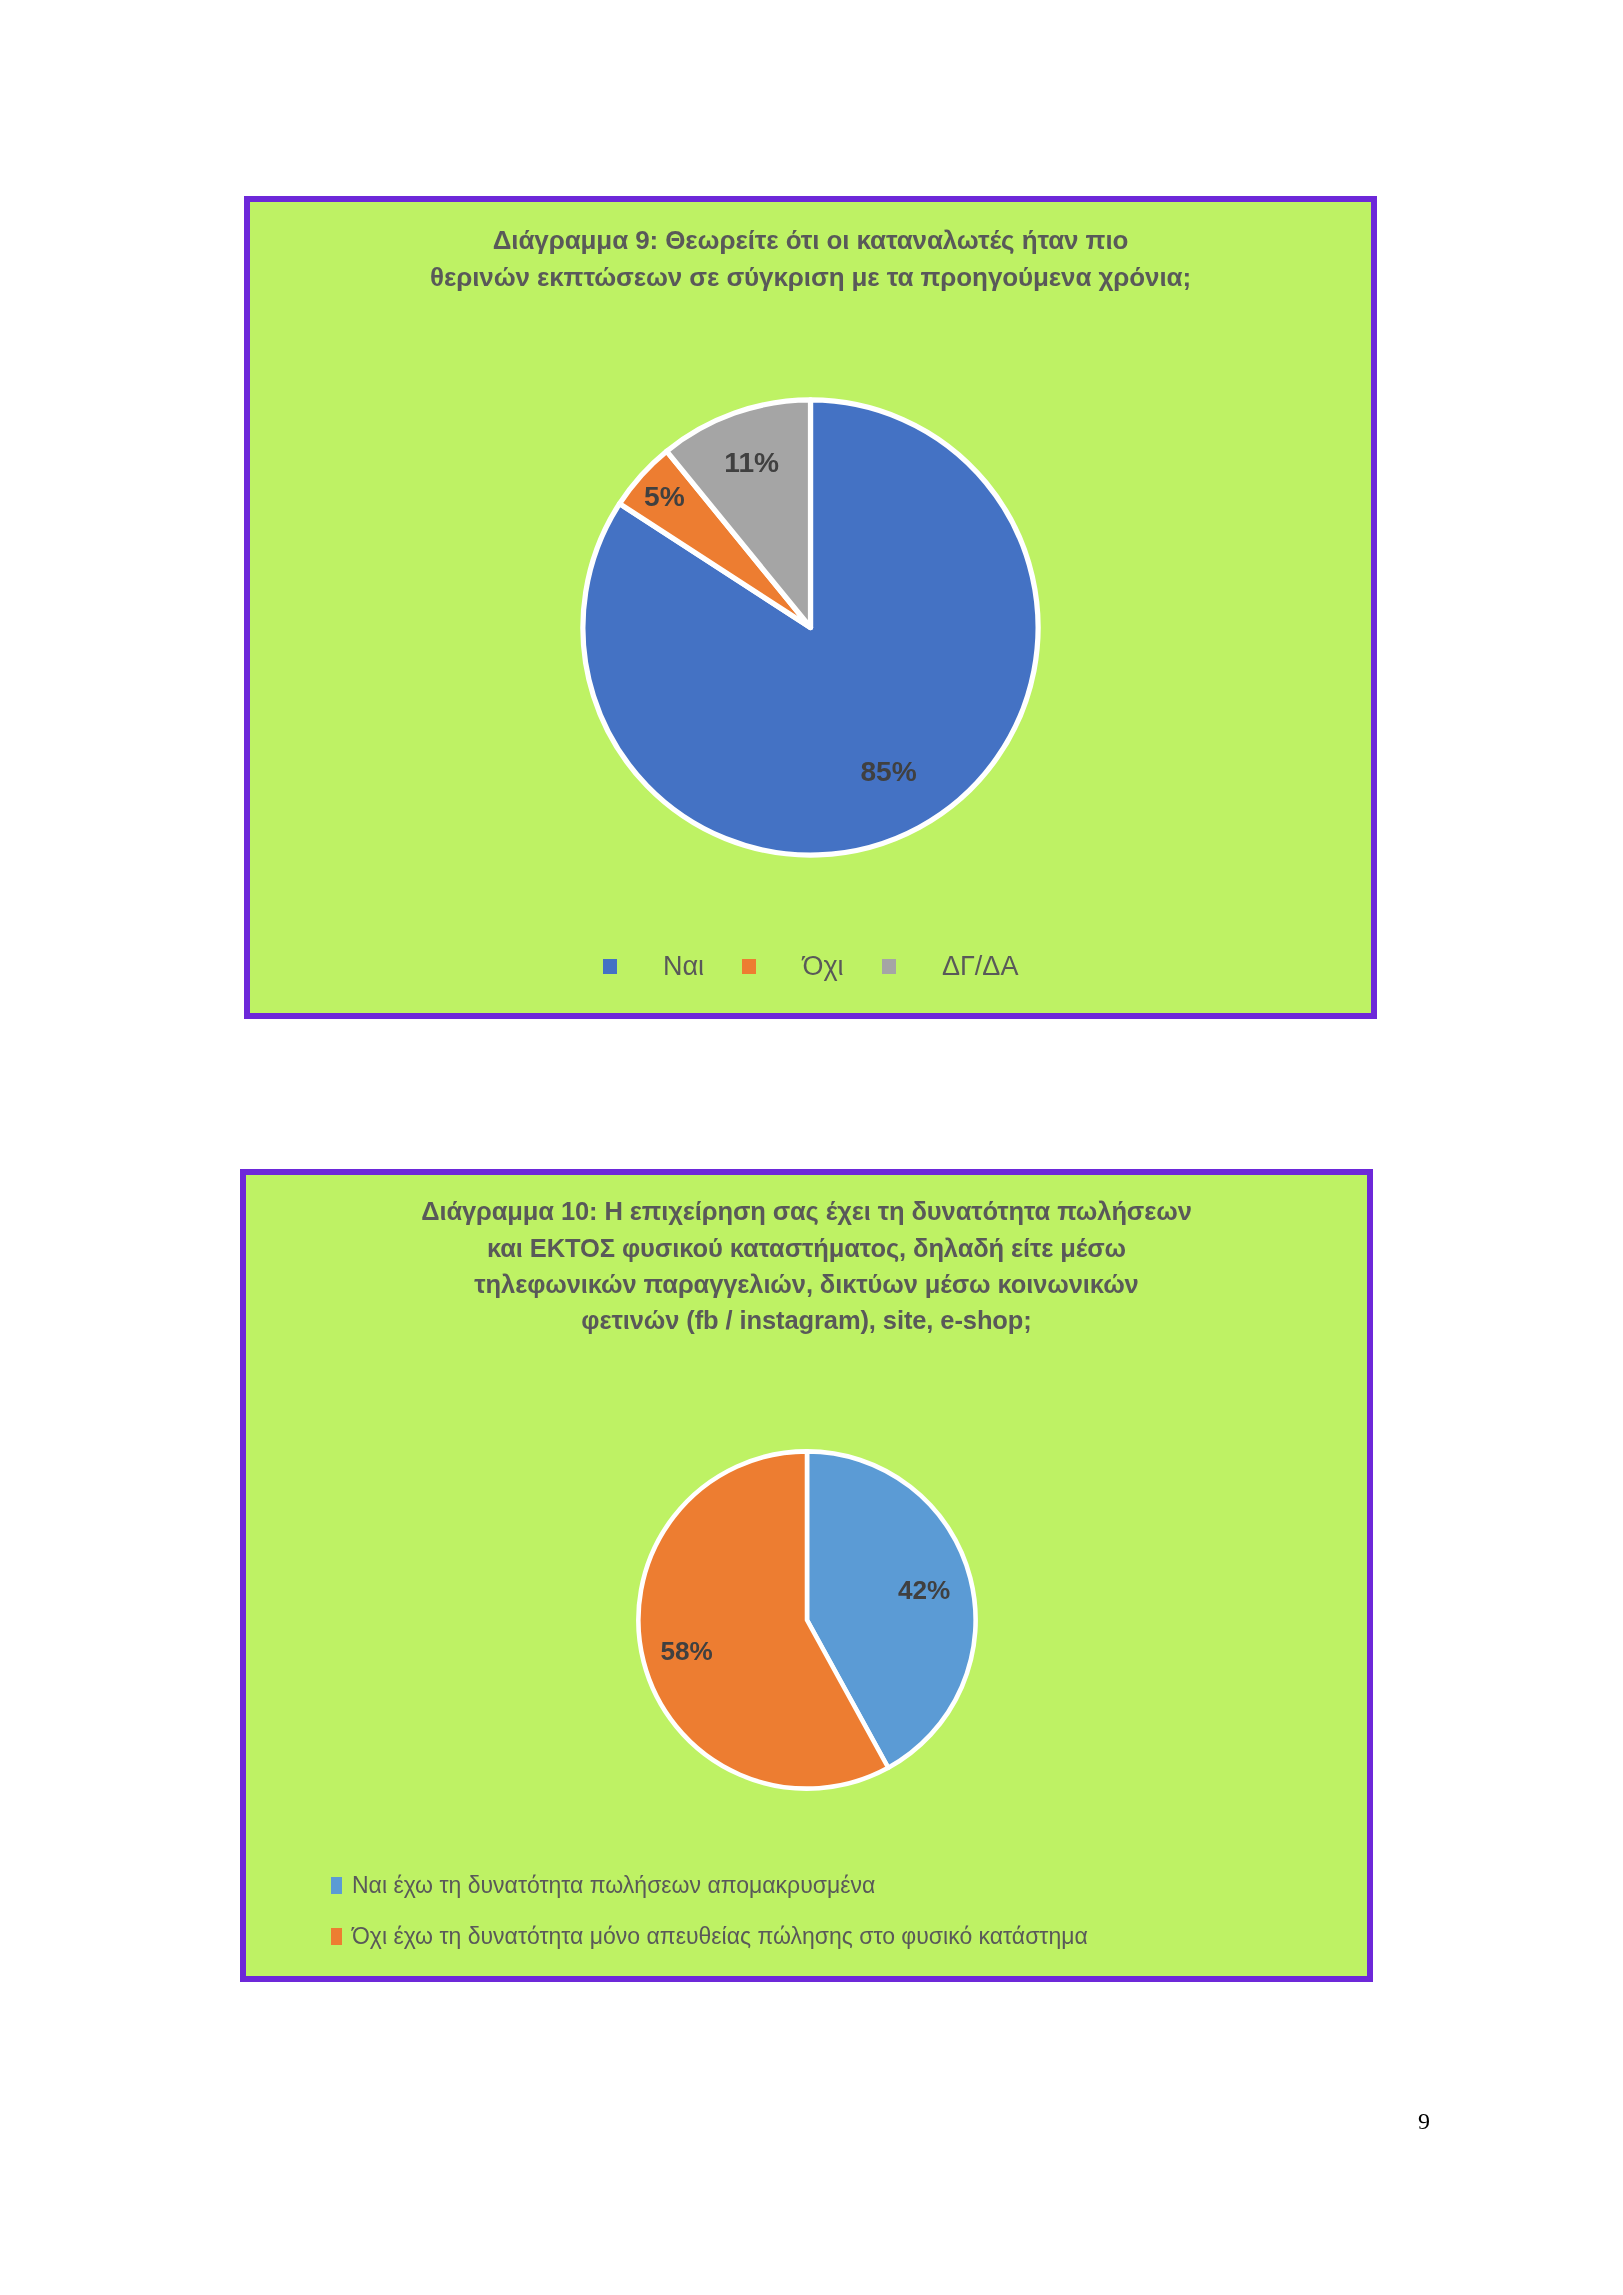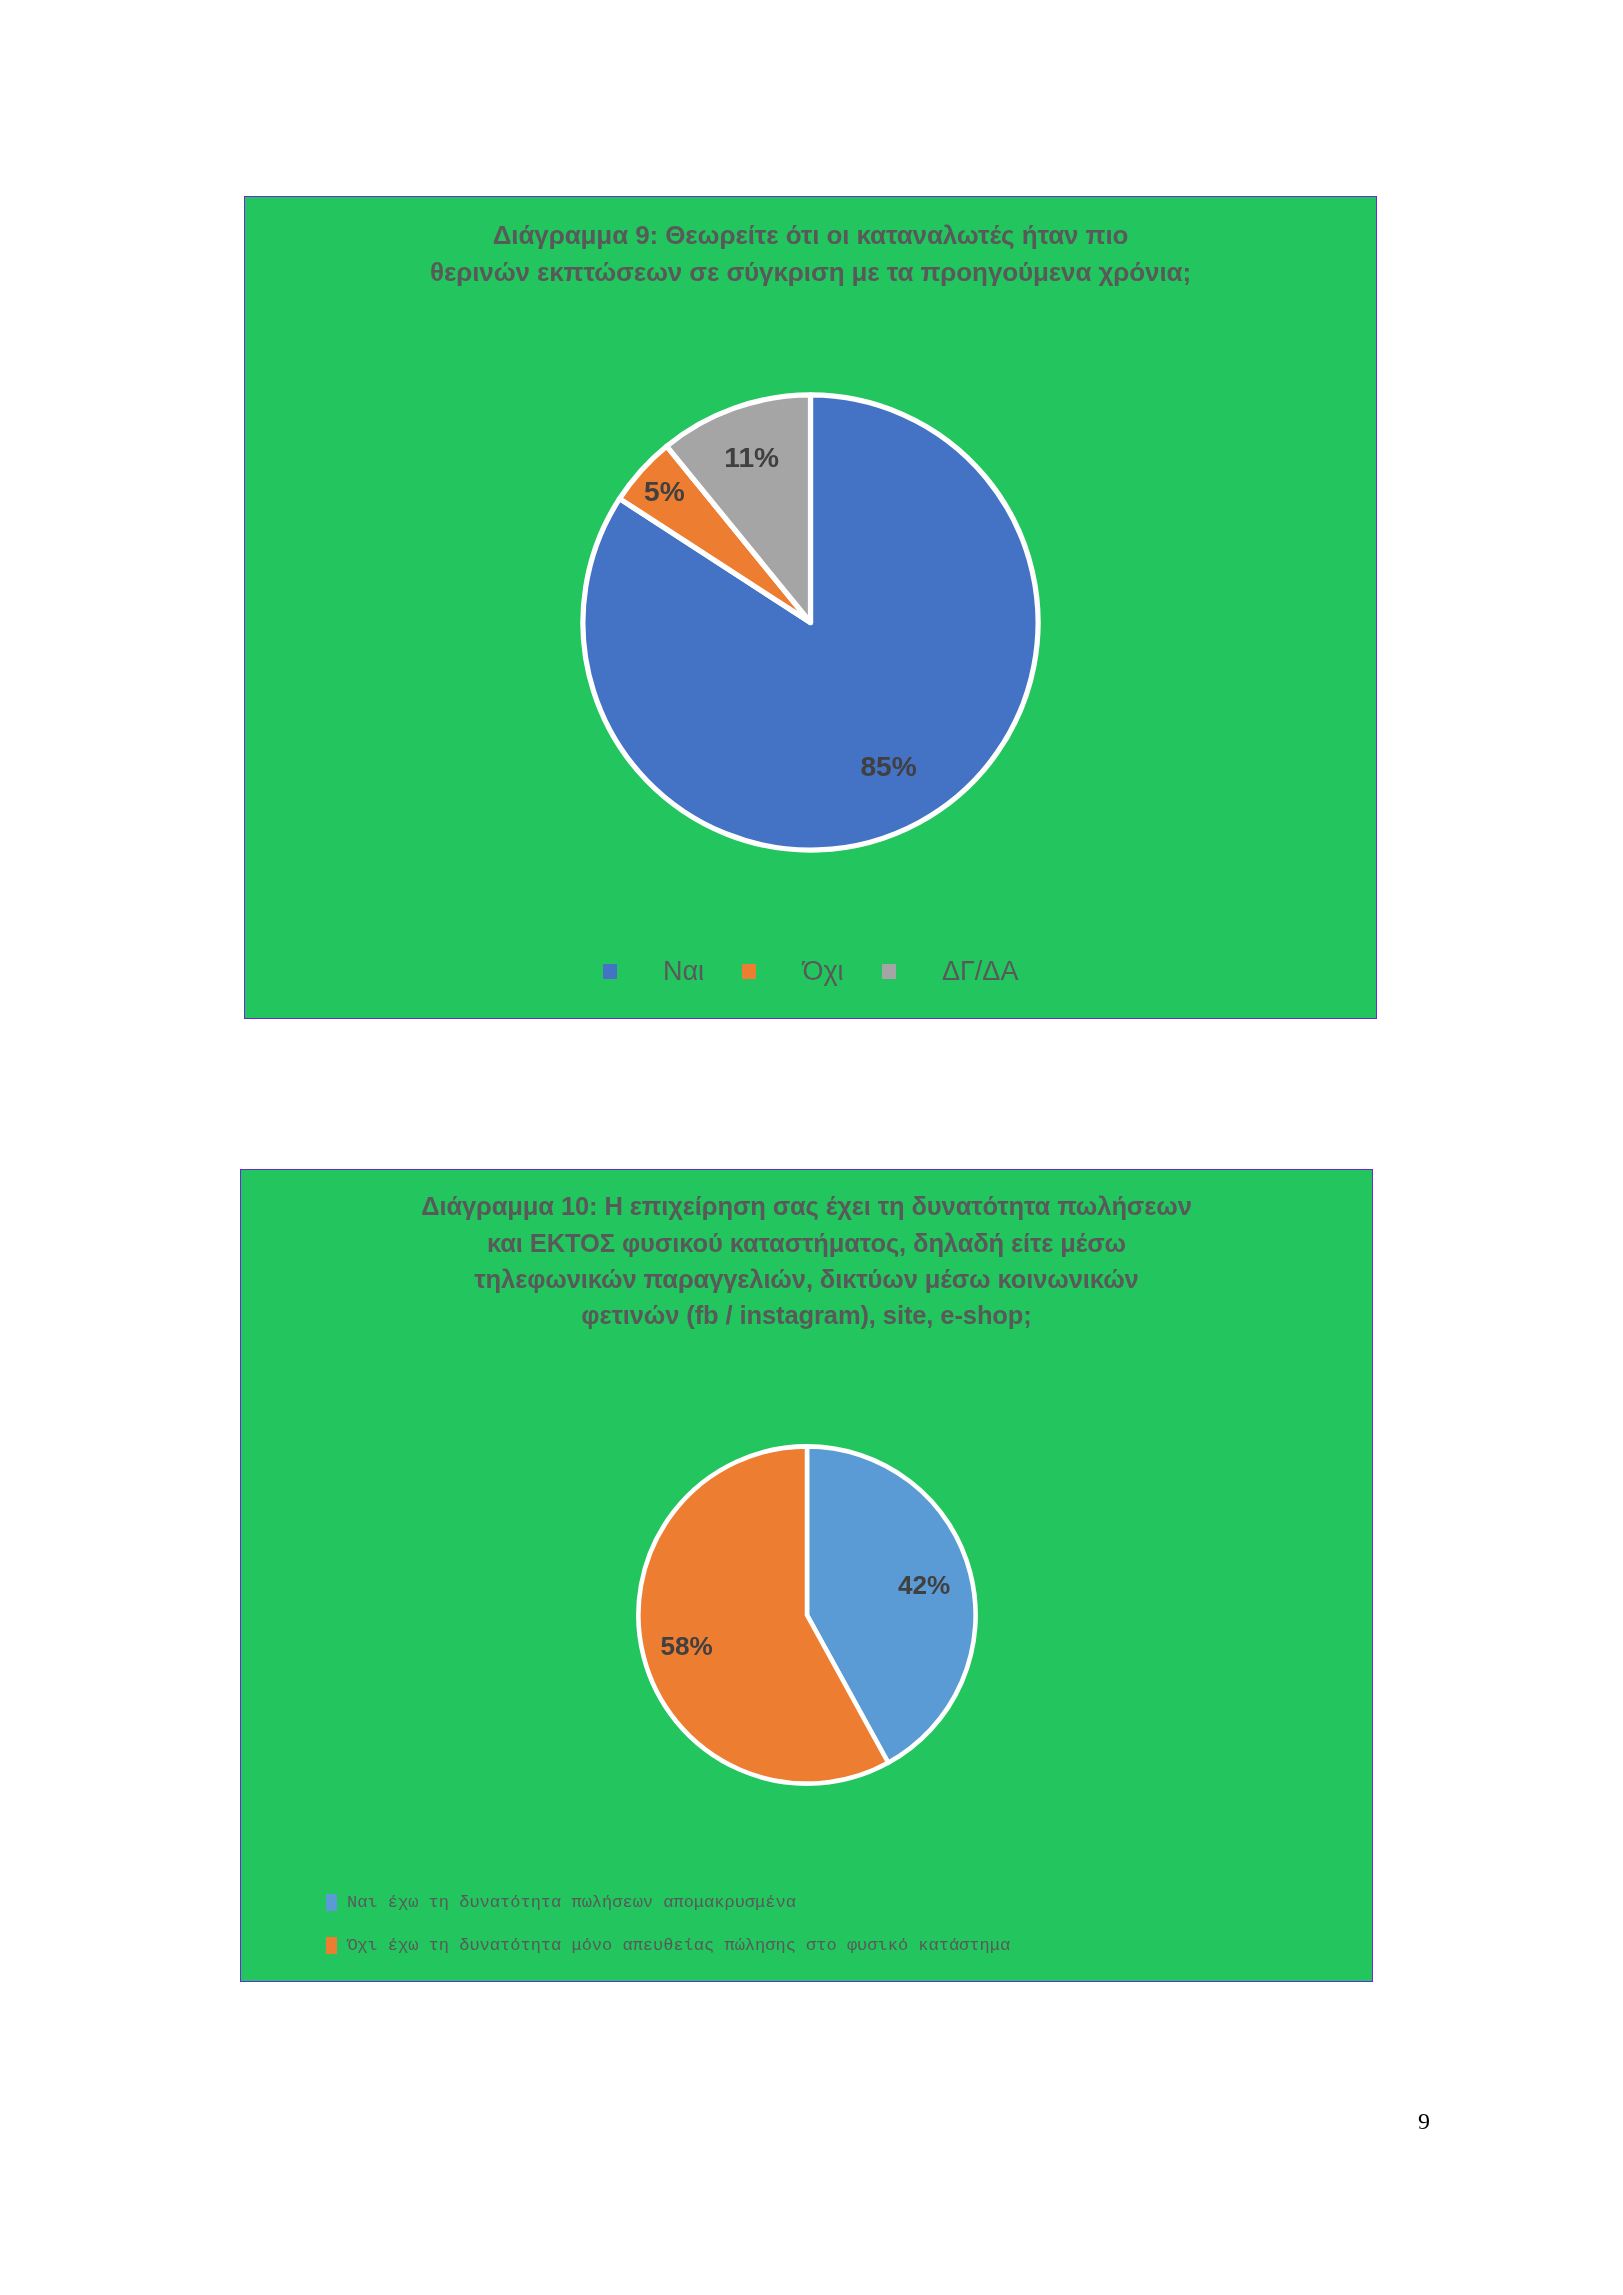--- a/index.html
+++ b/index.html
@@ -18,22 +18,22 @@
 
   .page {
     position: absolute;
     inset: 0;
     background: #ffffff;
   }
 
   
   .chart-frame {
     position: absolute;
-    background: #22c55e;
-    border: 1px solid #6d28d9;
+    background: #bef264;
+    border: 6px solid #6d28d9;
     box-sizing: border-box;
   }
 
   #chart-1-frame {
     left: 244px;
     top: 196px;
     width: 1133px;
     height: 823px;
   }
 
@@ -136,21 +136,21 @@
 
   .legend-h .legend-swatch { width: 14.4px; height: 14.4px; }
   .legend-v .legend-swatch { width: 10.5px; height: 17px; }
 
   .legend-text {
     color: #595959;
     white-space: nowrap;
   }
 
   .legend-h .legend-text { font-size: 27px; margin-left: 35px; }
-  .legend-v .legend-text { font-size: 17px; font-family: Liberation Mono, monospace; }
+  .legend-v .legend-text { font-size: 23px; }
 
   
   #page-number {
     position: absolute;
     right: 193px;
     top: 2108px;
     font-size: 24px;
     color: #000000;
     font-family: "Liberation Serif", serif;
   }

